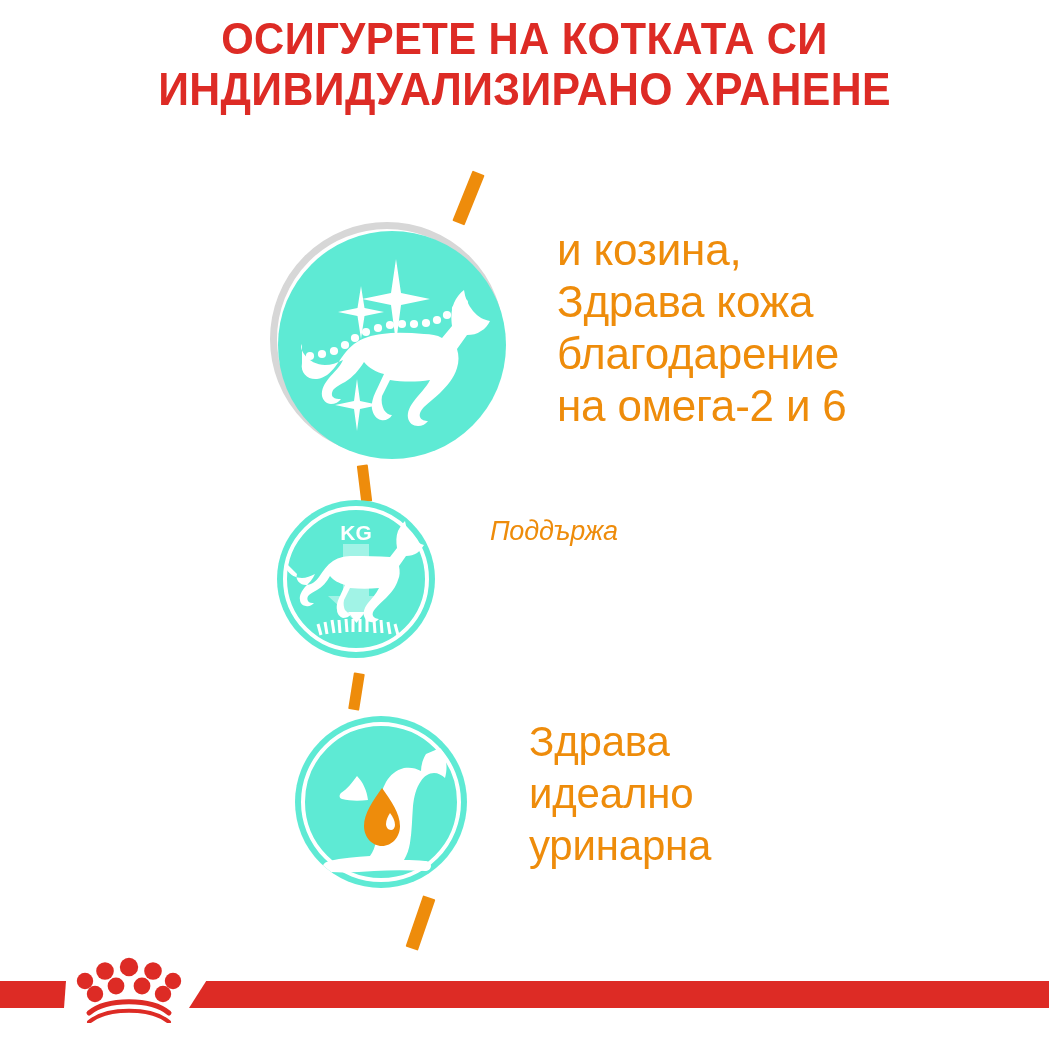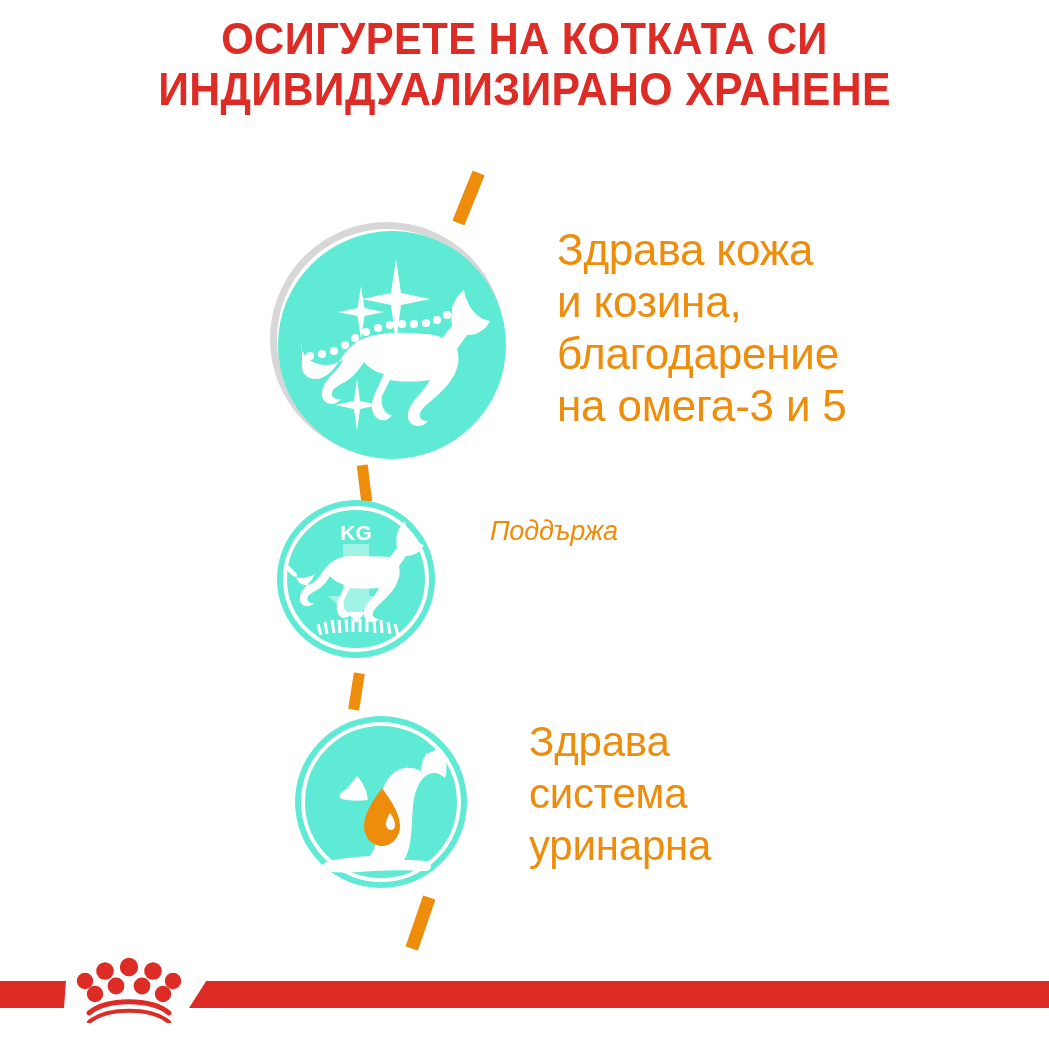--- a/index.html
+++ b/index.html
@@ -192,24 +192,24 @@
          c-5 0 -8 -4 -9 -8
          c-1 -7 3 -13 7 -18
          c5 -6 11 -11 14 -18
          c-6 3 -12 5 -18 5
          c-8 0 -16 -4 -21 -11
          c-2 -3 -4 -7 -2 -10 Z"></path>
   </svg>
 </div>
 
 <div class="benefit-text" id="b1-text">
+  <span class="bl">и козина,</span>
   <span class="bl">Здрава кожа</span>
-  <span class="bl">и козина,</span>
   <span class="bl">благодарение</span>
-  <span class="bl">на омега-3 и 5</span>
+  <span class="bl">на омега-2 и 6</span>
 </div>
 
 <div class="disc ringed" id="c2-disc">
   <svg viewBox="0 0 158 158" width="158" height="158" aria-hidden="true">
 
     <text x="79" y="40" text-anchor="middle" font-family="Liberation Sans, sans-serif" font-size="21" font-weight="700" fill="#ffffff">KG</text>
 
     <path fill="#ffffff" fill-opacity="0.42" d="M66 44 h26 v52 h15 L79 122 L51 96 h15 Z"></path>
 
     <path fill="#ffffff" d="M20 74
@@ -311,21 +311,21 @@
          c9 13 18 25 18 38
          c0 11 -8 20 -18 20
          c-10 0 -18 -9 -18 -20
          c0 -13 9 -25 18 -38 Z"></path>
     <path fill="#ffffff" d="M95 97 c3 4 5 8 5 12 c0 3 -2 5 -4 5 c-3 0 -5 -3 -5 -6 c0 -4 2 -8 4 -11 Z"></path>
   </svg>
 </div>
 
 <div class="benefit-text" id="b3-text">
   <span class="bl">Здрава</span>
-  <span class="bl">система</span>
+  <span class="bl">идеално</span>
   <span class="bl">уринарна</span>
 </div>
 
 <div id="footer">
   <div class="bar" id="bar-left"></div>
   <div class="bar" id="bar-right"></div>
 </div>
 
 <div id="crown">
   <svg viewBox="0 0 110 70" width="110" height="70" aria-hidden="true">

